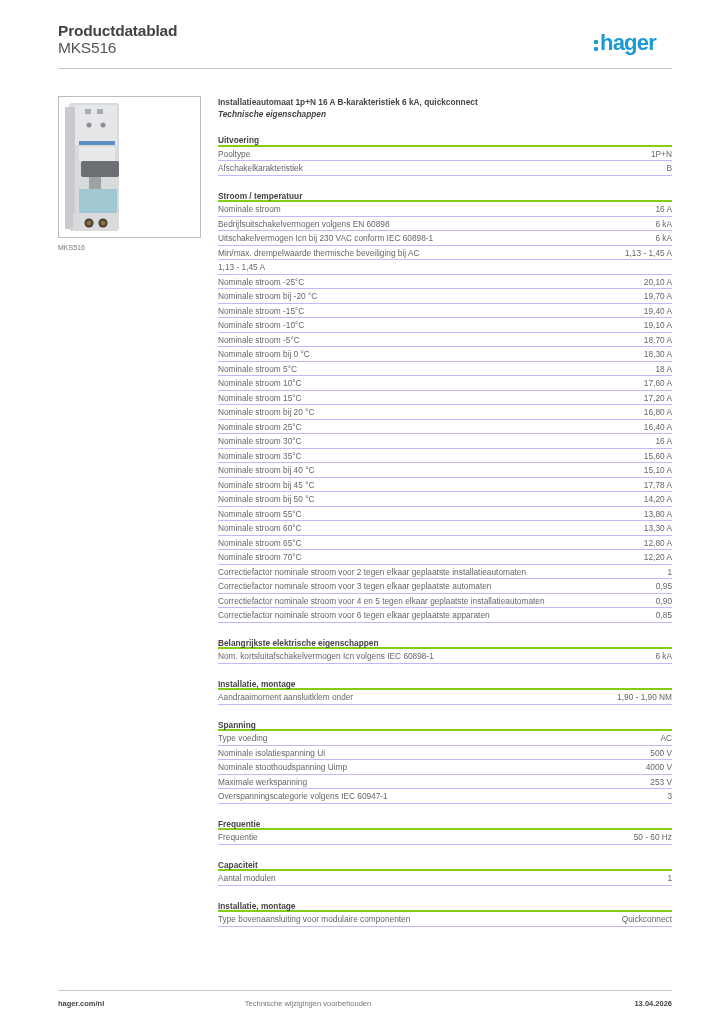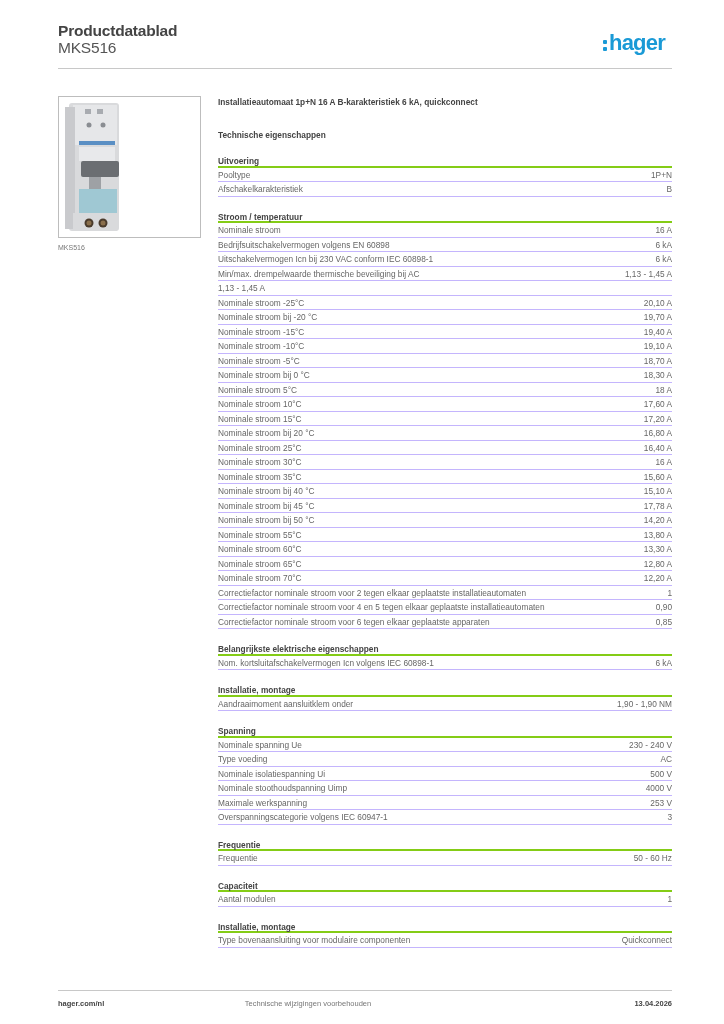--- a/index.html
+++ b/index.html
@@ -1,28 +1,28 @@
 <!DOCTYPE html>
 <html><head>
 <meta charset="utf-8">
 <style>
   * { box-sizing: border-box; margin: 0; padding: 0; }
   html, body { width: 724px; height: 1024px; background: #ffffff; overflow: hidden; }
   body { position: relative; font-family: "Liberation Sans", sans-serif; color: #555; }
   .hdr-title { position: absolute; left: 58px; top: 22px; font-size: 15.5px; font-weight: bold; color: #444; letter-spacing: -0.2px; }
   .hdr-sub { position: absolute; left: 58px; top: 39px; font-size: 15.5px; color: #555; letter-spacing: -0.2px; }
-  .logo { position: absolute; left: 594px; top: 30px; font-size: 22px; font-weight: bold; color: #1a9ad6; letter-spacing: -0.8px; display: flex; align-items: center; margin-left: 9px; }
+  .logo { position: absolute; left: 594px; top: 30px; font-size: 22px; font-weight: bold; color: #1a9ad6; letter-spacing: -0.8px; display: flex; align-items: center; }
   .logo .dots { display: inline-flex; flex-direction: column; gap: 3px; margin-right: 2px; margin-top: 4px; }
   .logo .dots span { width: 4px; height: 4px; background: #1a9ad6; border-radius: 1px; display: block; }
   .rule { position: absolute; left: 58px; width: 614px; height: 1px; background: #c8c8c8; }
   .img-box { position: absolute; left: 58px; top: 96px; width: 143px; height: 142px; border: 1px solid #bdbdbd; background: #fff; }
   .img-caption { position: absolute; left: 58px; top: 244px; font-size: 7px; color: #777; }
   .content { position: absolute; left: 218px; top: 96px; width: 454px; }
   .product-title { font-size: 8.3px; font-weight: bold; color: #444; height: 12px; line-height: 12px; }
-  .tech-title { font-size: 8.3px; font-weight: bold; color: #444; margin-top: 21px; height: 12px; line-height: 12px; }
+  .tech-title { font-size: 8.3px; font-weight: bold; color: #444; height: 12px; line-height: 12px; font-style: italic; }
   .section { margin-top: 14px; }
   .section-title { font-size: 8.3px; font-weight: bold; color: #444; height: 12.5px; line-height: 12px; border-bottom: 2px solid #84cc16; }
   .row { display: flex; justify-content: space-between; height: 14.5px; line-height: 14px; font-size: 8.3px; color: #666; border-bottom: 1px solid #c4b5fd; }
   .row .val { text-align: right; white-space: nowrap; }
   .row .lbl { white-space: nowrap; }
   .footer-left { position: absolute; left: 58px; top: 999px; font-size: 7.5px; font-weight: bold; color: #444; }
   .footer-mid { position: absolute; left: 0; width: 616px; top: 999px; text-align: center; font-size: 7.5px; color: #777; }
   .footer-right { position: absolute; right: 52px; top: 999px; font-size: 7.5px; font-weight: bold; color: #444; }
 </style>
 </head>
@@ -185,20 +185,24 @@
         </div>
         <div class="row">
           <span class="lbl">Nominale stroom 70°C</span>
           <span class="val">12,20 A</span>
         </div>
         <div class="row">
           <span class="lbl">Correctiefactor nominale stroom voor 2 tegen elkaar geplaatste installatieautomaten</span>
           <span class="val">1</span>
         </div>
         <div class="row">
+          <span class="lbl">Correctiefactor nominale stroom voor 3 tegen elkaar geplaatste automaten</span>
+          <span class="val">0,95</span>
+        </div>
+        <div class="row">
           <span class="lbl">Correctiefactor nominale stroom voor 4 en 5 tegen elkaar geplaatste installatieautomaten</span>
           <span class="val">0,90</span>
         </div>
         <div class="row">
           <span class="lbl">Correctiefactor nominale stroom voor 6 tegen elkaar geplaatste apparaten</span>
           <span class="val">0,85</span>
         </div>
       </div>
       <div class="section">
         <div class="section-title">Belangrijkste elektrische eigenschappen</div>
@@ -209,24 +213,20 @@
       </div>
       <div class="section">
         <div class="section-title">Installatie, montage</div>
         <div class="row">
           <span class="lbl">Aandraaimoment aansluitklem onder</span>
           <span class="val">1,90 - 1,90 NM</span>
         </div>
       </div>
       <div class="section">
         <div class="section-title">Spanning</div>
-        <div class="row">
-          <span class="lbl">Nominale spanning Ue</span>
-          <span class="val">230 - 240 V</span>
-        </div>
         <div class="row">
           <span class="lbl">Type voeding</span>
           <span class="val">AC</span>
         </div>
         <div class="row">
           <span class="lbl">Nominale isolatiespanning Ui</span>
           <span class="val">500 V</span>
         </div>
         <div class="row">
           <span class="lbl">Nominale stoothoudspanning Uimp</span>

